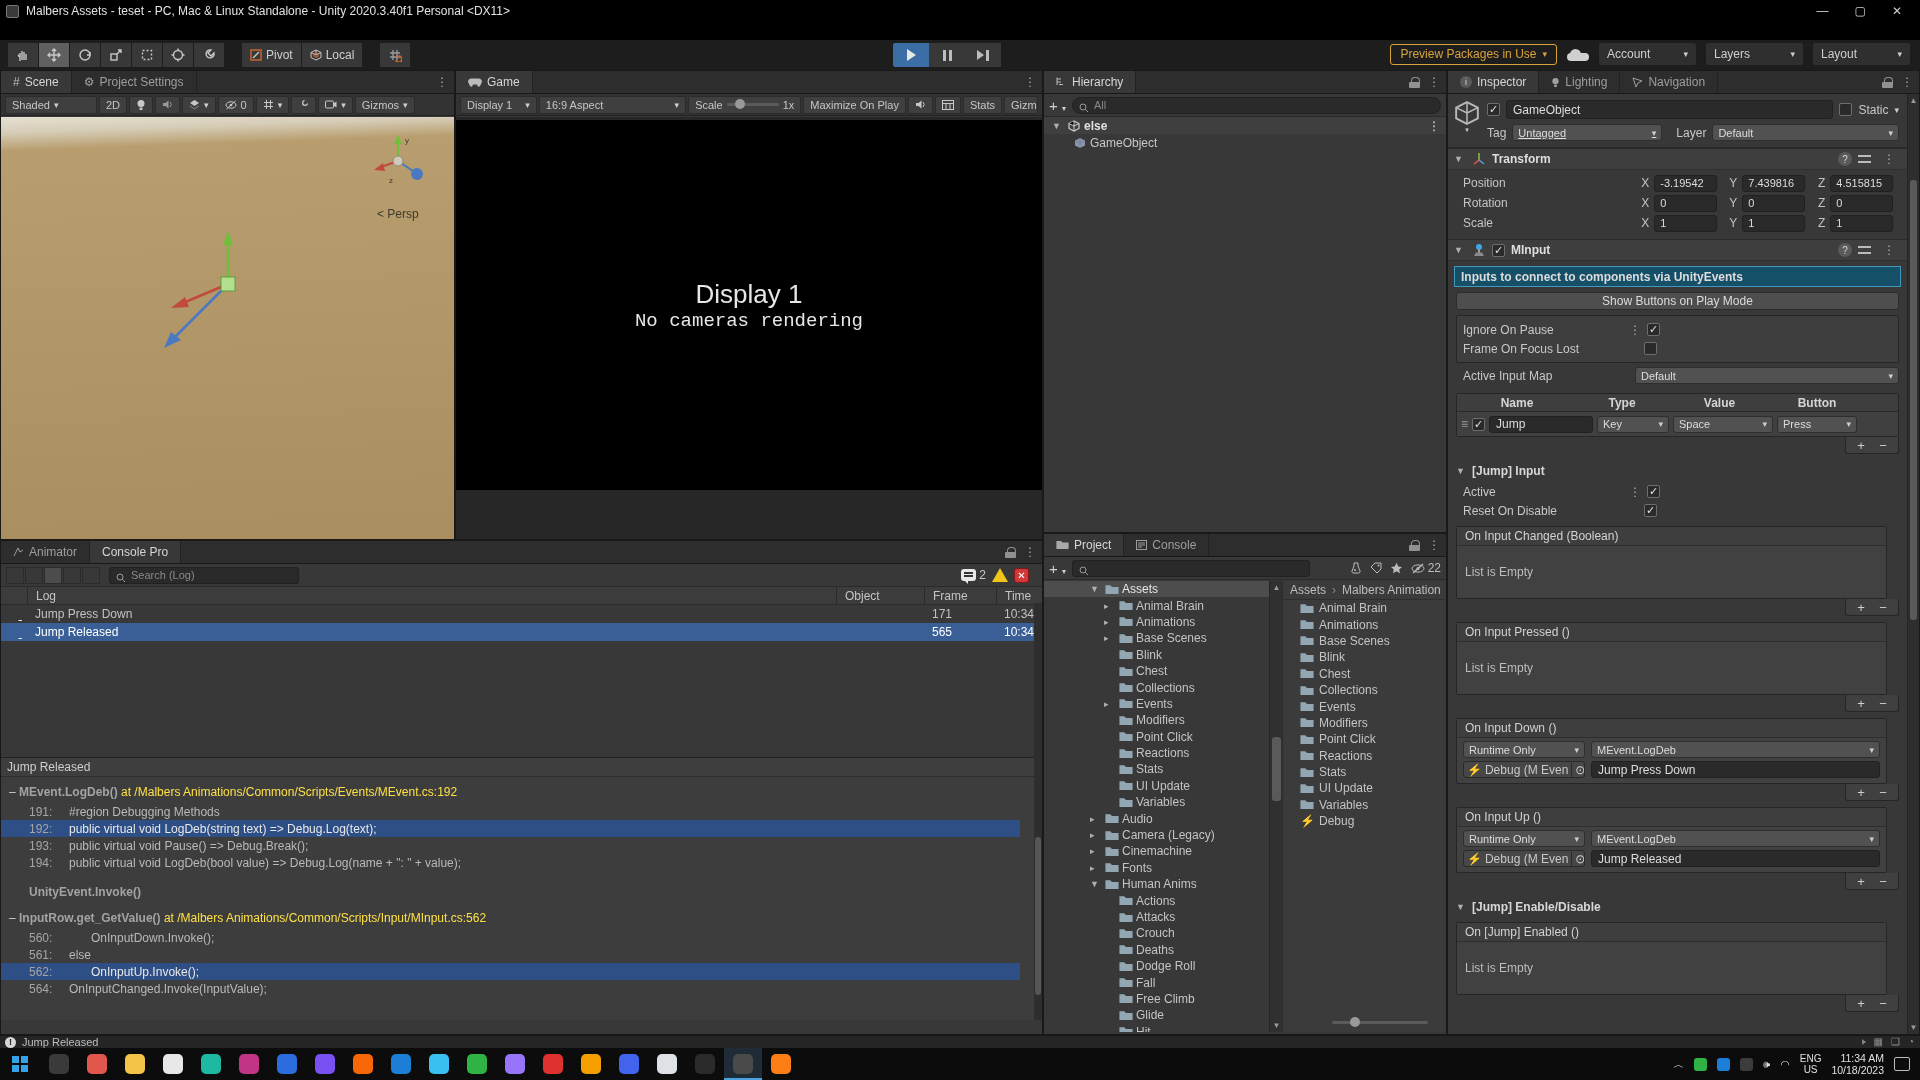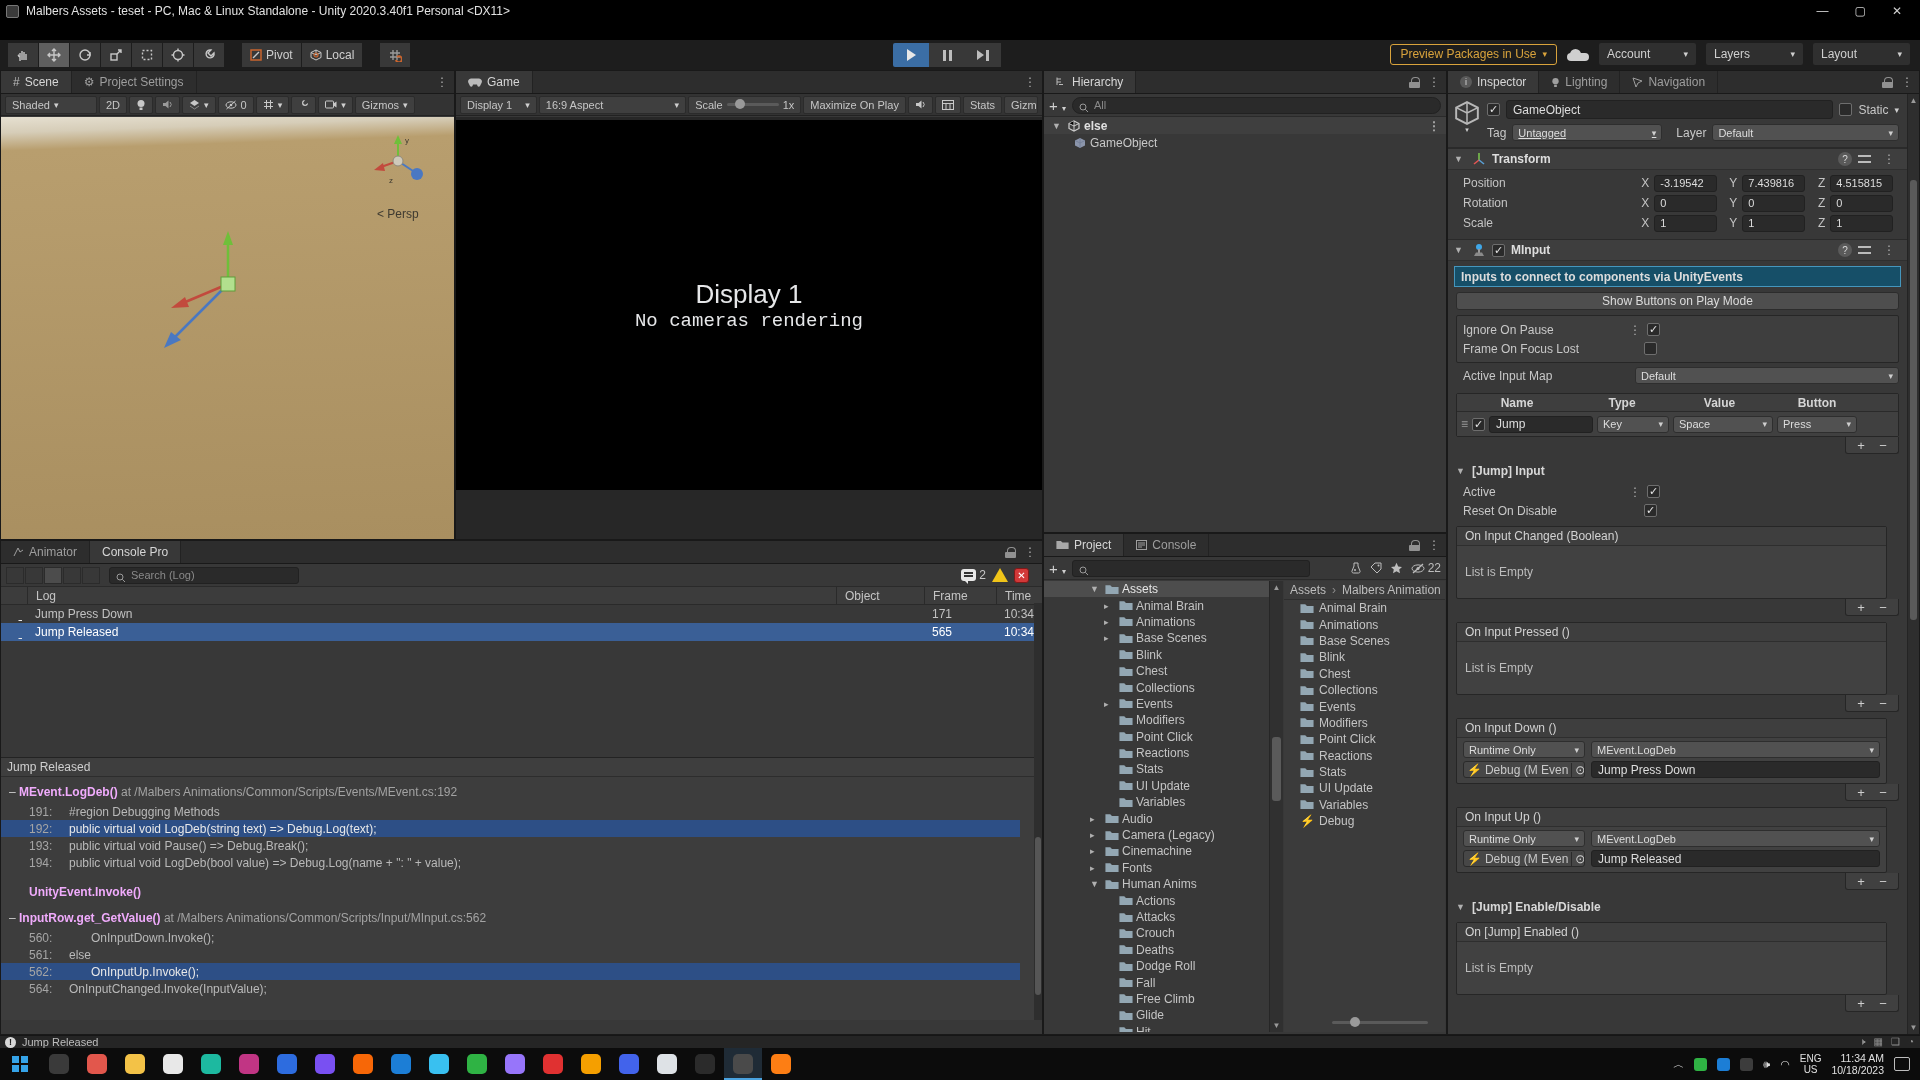--- a/index.html
+++ b/index.html
@@ -94,21 +94,21 @@
   .crow .cell{padding-left:8px;overflow:hidden;white-space:nowrap;}
   .crow.sel{background:var(--sel);color:#fff;}
   .bubble{width:15px;height:12px;background:#e8e8e8;border-radius:3px;position:relative;margin-left:6px;}
   .bubble::before{content:"";position:absolute;left:3px;bottom:-3px;border-left:4px solid transparent;border-right:0 solid transparent;border-top:4px solid #e8e8e8;}
   .bubble::after{content:"";position:absolute;left:3px;top:3px;right:3px;height:1.5px;background:#333;box-shadow:0 3px 0 #333;}
   .warn-tri{width:0;height:0;border-left:8px solid transparent;border-right:8px solid transparent;border-bottom:14px solid var(--warn);position:relative;}
   .err-ico{width:15px;height:15px;background:var(--err);border-radius:3px;color:#fff;font-size:10px;display:flex;align-items:center;justify-content:center;border:1px solid #801818;}
   .cdetail{position:absolute;left:0;right:8px;top:216px;bottom:14px;background:#3d3d3d;border-top:1px solid #232323;overflow:hidden;}
   .cd-title{height:19px;background:#3e3e3e;border-bottom:1px solid #2d2d2d;display:flex;align-items:center;padding-left:6px;color:#cfcfcf;}
   .cd-frame{padding:8px 0 4px 8px;color:#cfcfcf;}
-  .cd-frame b{color:#f0abfc;} .cd-frame .path{color:#a3a3a3;}
+  .cd-frame b{color:#a3a3a3;} .cd-frame .path{color:#fde047;}
   .codeline{height:17px;display:flex;align-items:center;color:#b9b9b9;padding-left:28px;gap:10px;}
   .codeline .lno{color:#a5a5a5;width:30px;flex:none;}
   .codeline.hl{background:var(--hl);color:#e8e8e8;margin-right:14px;}
   .codeline.ind .code{padding-left:22px;}
   .cscroll{position:absolute;right:0;top:62px;bottom:14px;width:8px;background:#2e2e2e;}
   .cscroll .thumb{position:absolute;left:1px;right:1px;top:56%;height:38%;background:#565656;border-radius:3px;}
 
   
   #proj-pane{left:1043px;top:533px;width:404px;height:502px;}
   .ptool-icons{display:flex;align-items:center;gap:8px;margin-left:auto;color:#bdbdbd;}

